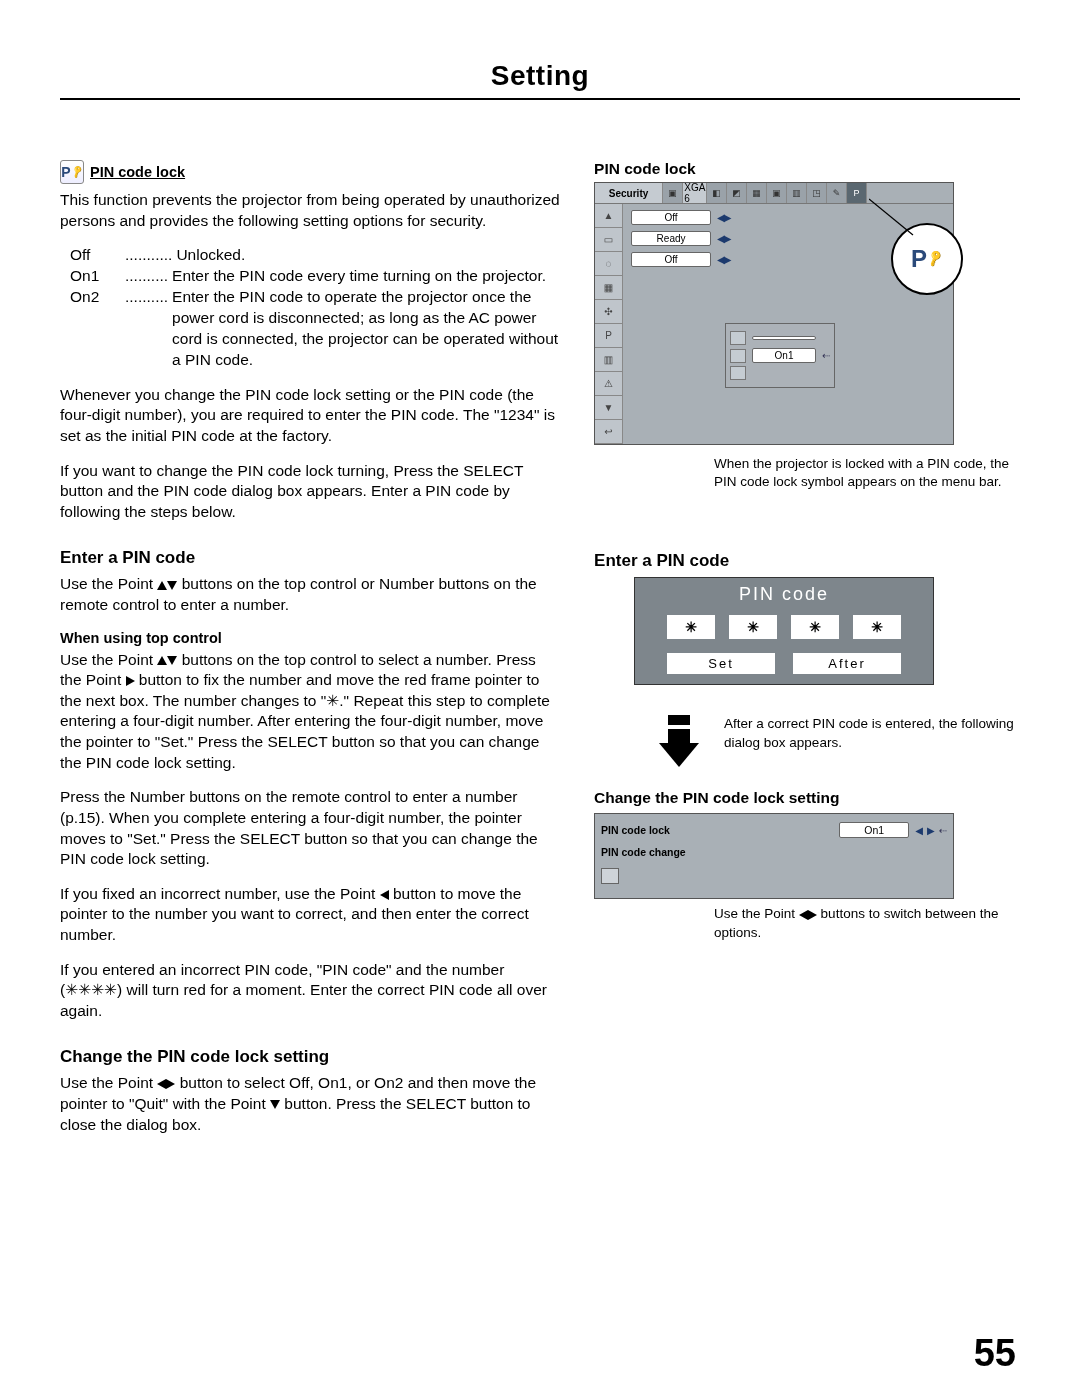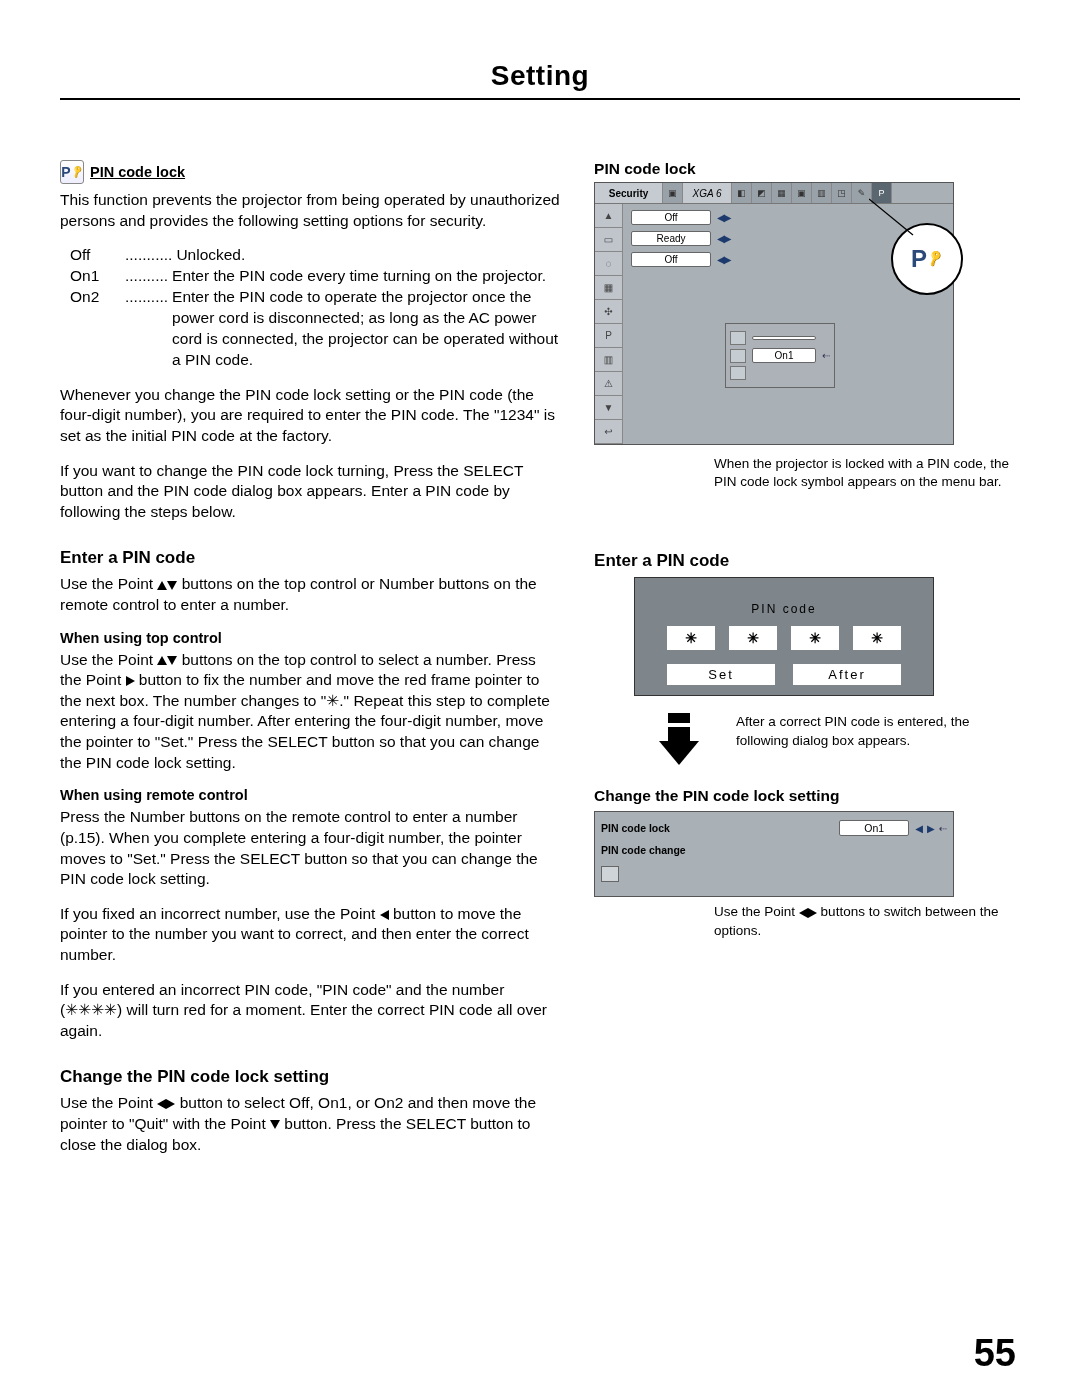--- a/index.html
+++ b/index.html
@@ -85,22 +85,22 @@
   }
   .osd-small-row { display:flex; align-items:center; gap:6px; margin:3px 0; }
   .osd-sq { width:16px; height:14px; background:#c5ccd2; border:1px solid #777; }
 
   
   .pin-dialog {
     width: 300px; background:#7e868c; border:1px solid #333;
     margin: 6px 0 0 40px; padding-bottom:10px;
   }
   .pin-dialog .title {
-    text-align:center; color:#000000; font-size:12px; letter-spacing:2px;
-    padding:24px 0 10px;
+    text-align:center; color:#ffffff; font-size:18px; letter-spacing:2px;
+    padding:6px 0 10px;
   }
   .pin-boxes { display:flex; justify-content:center; gap:14px; margin-bottom:14px;}
   .pin-box {
     width:48px; height:24px; background:#fff; display:flex;
     align-items:center; justify-content:center; font-size:14px; font-weight:700;
   }
   .pin-btns { display:flex; justify-content:center; gap:18px; }
   .pin-btn {
     width:108px; background:#fff; text-align:center; font-size:13px;
     letter-spacing:2px; padding:3px 0;
@@ -179,21 +179,20 @@
 
       <div class="bold-small">When using top control</div>
       <p>
         <span>Use the Point </span>
         <span class="inline-tri-updown"><span class="tri tri-up"></span><span class="tri tri-down"></span></span>
         <span> buttons on the top control to select a number. Press the Point </span>
         <span><span class="tri tri-right"></span></span>
         <span> button to fix the number and move the red frame pointer to the next box. The number changes to "✳." Repeat this step to complete entering a four-digit number. After entering the four-digit number, move the pointer to "Set." Press the SELECT button so that you can change the PIN code lock setting.</span>
       </p>
 
-      <div class="bold-small">When using remote control</div>
       <p>Press the Number buttons on the remote control to enter a number (p.15). When you complete entering a four-digit number, the pointer moves to "Set." Press the SELECT button so that you can change the PIN code lock setting.</p>
 
       <p>
         <span>If you fixed an incorrect number, use the Point </span>
         <span><span class="tri tri-left"></span></span>
         <span> button to move the pointer to the number you want to correct, and then enter the correct number.</span>
       </p>
 
       <p>If you entered an incorrect PIN code, "PIN code" and the number (✳✳✳✳) will turn red for a moment. Enter the correct PIN code all over again.</p>
 
@@ -207,21 +206,21 @@
       </p>
     </div>
 
     <div class="col-right">
       <div class="bold-small" style="font-size:15.5px;margin-top:0;">PIN code lock</div>
 
       <div class="osd-panel">
         <div class="osd-topbar">
           <div class="cell" style="width:68px;font-weight:700;">Security</div>
           <div class="osd-mini-icon">▣</div>
-          <div class="cell" style="width:49px;font-style:italic;">XGA 6</div>
+          <div class="cell" style="width:24px;">XGA 6</div>
           <div style="flex:1;display:flex;">
             <div class="osd-mini-icon">◧</div>
             <div class="osd-mini-icon">◩</div>
             <div class="osd-mini-icon">▦</div>
             <div class="osd-mini-icon">▣</div>
             <div class="osd-mini-icon">▥</div>
             <div class="osd-mini-icon">◳</div>
             <div class="osd-mini-icon">✎</div>
             <div class="osd-mini-icon" style="background:#5a6770;color:#fff;">P</div>
           </div>
@@ -285,21 +284,21 @@
           <div class="pin-box">✳</div>
           <div class="pin-box">✳</div>
           <div class="pin-box">✳</div>
         </div>
         <div class="pin-btns">
           <div class="pin-btn">Set</div>
           <div class="pin-btn">After</div>
         </div>
       </div>
 
-      <div style="display:flex;align-items:flex-start;gap:30px;margin-top:11px;">
+      <div style="display:flex;align-items:flex-start;gap:18px;margin-top:24px;">
         <div class="big-arrow">
           <svg width="54" height="60">
               <rect x="16" y="2" width="22" height="10" fill="#000"></rect>
               <rect x="16" y="16" width="22" height="14" fill="#000"></rect>
               <polygon points="7,30 47,30 27,54" fill="#000"></polygon>
             </svg>
         </div>
         <div style="font-size:13.5px;line-height:1.35;flex:1;padding-top:6px;">After a correct PIN code is entered, the following dialog box appears.</div>
       </div>
 

